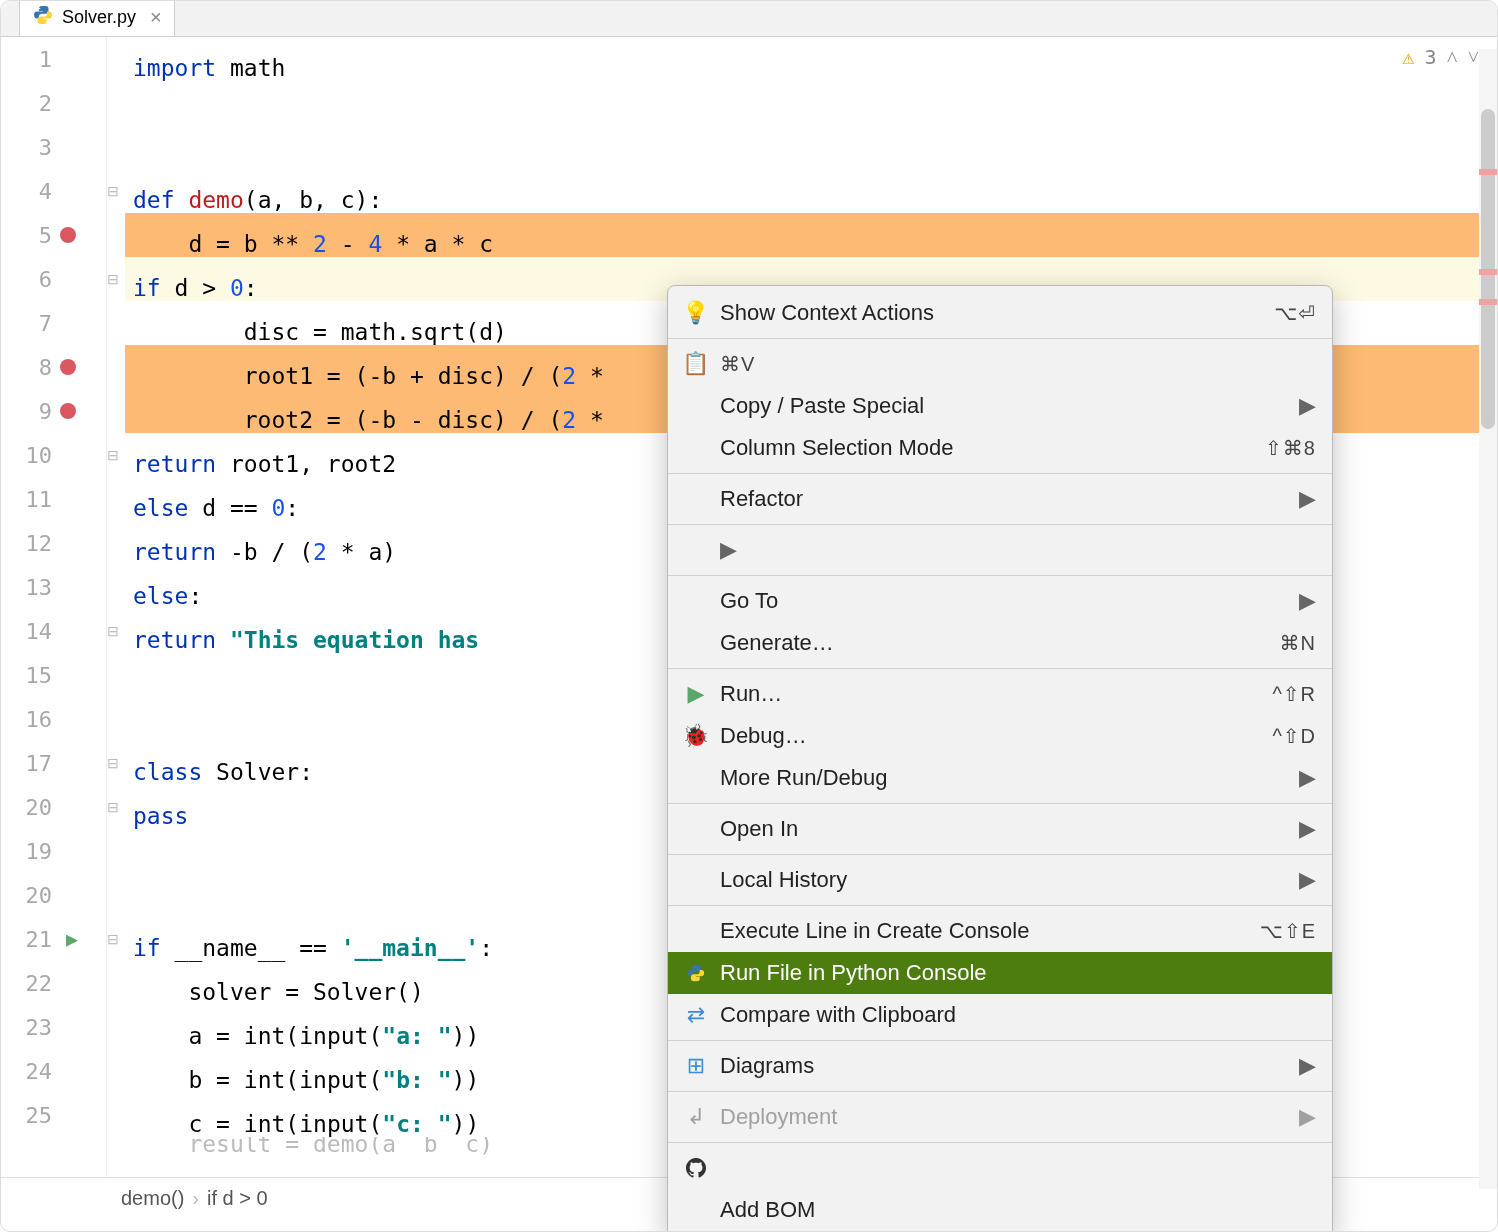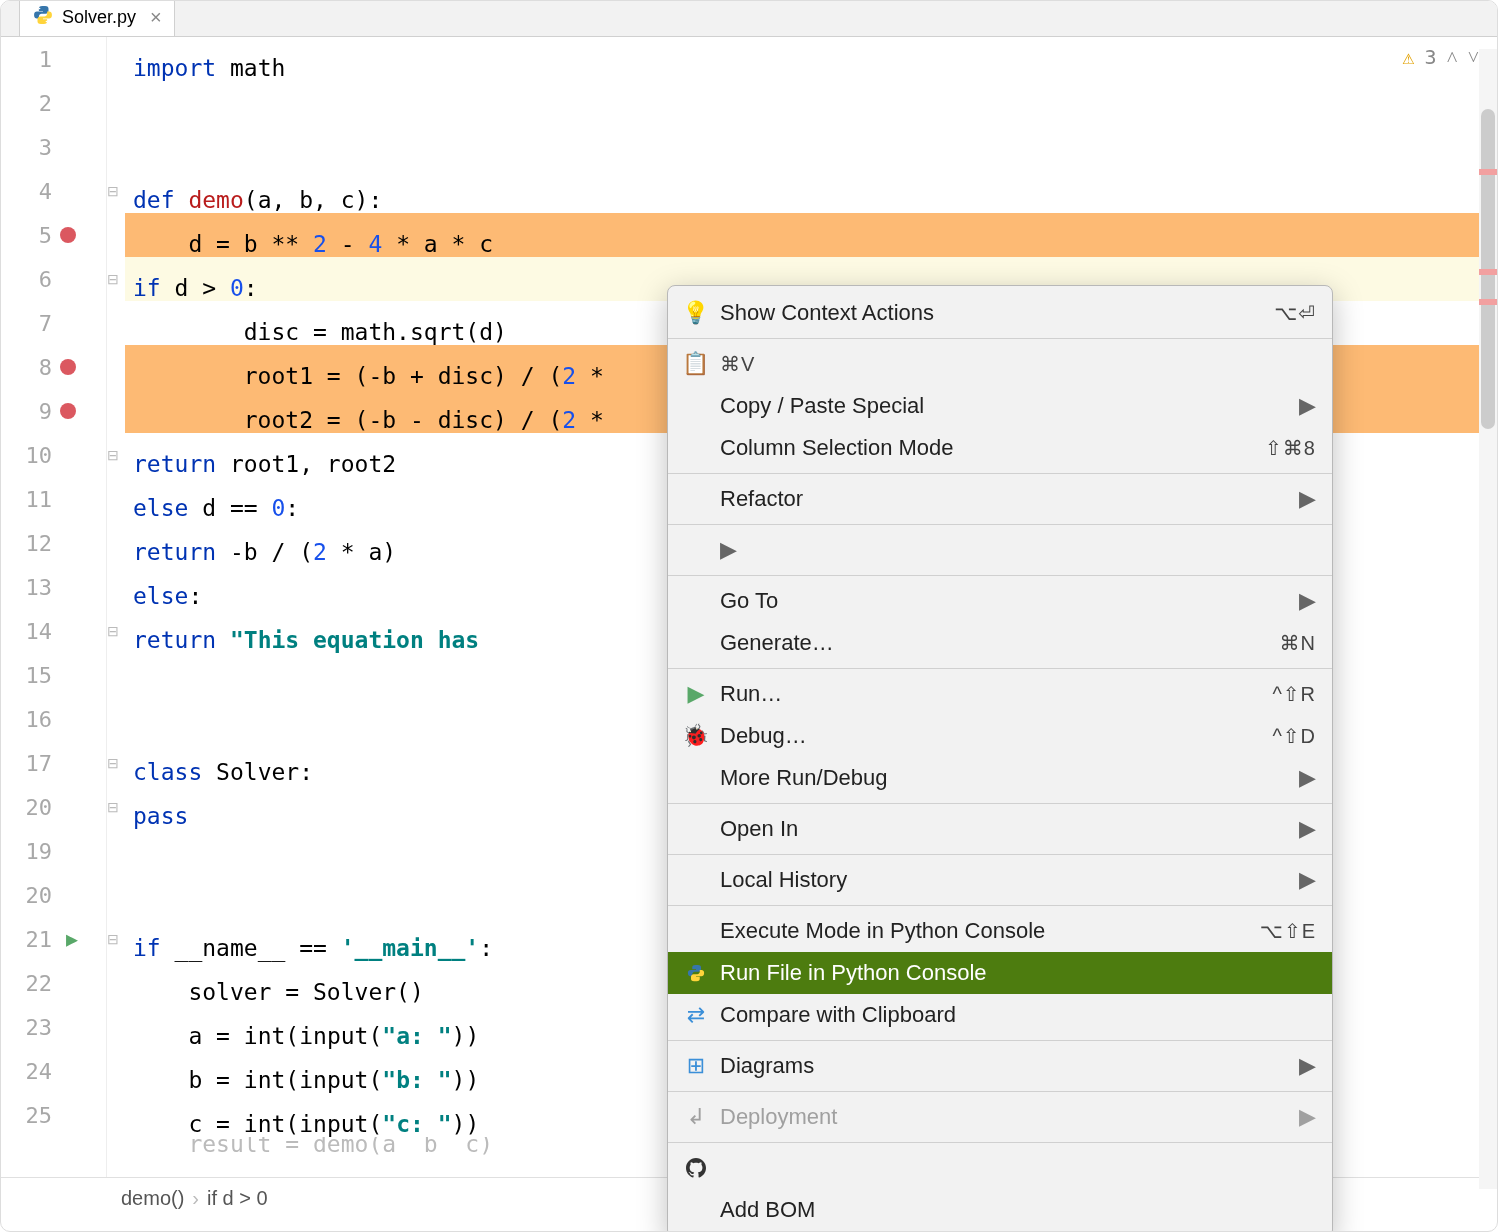--- a/index.html
+++ b/index.html
@@ -217,21 +217,21 @@
     </div>
     <div class="msep"></div>
     <div class="mi">
       <span class="ico"></span>
       <span class="lbl">Local History</span>
       <span class="sub">▶</span>
     </div>
     <div class="msep"></div>
     <div class="mi">
       <span class="ico"></span>
-      <span class="lbl">Execute Mode in Python Console</span>
+      <span class="lbl">Execute Line in Create Console</span>
       <span class="sc">⌥⇧E</span>
     </div>
     <div class="mi sel">
       <span class="ico">
         <svg width="20" height="20" viewBox="0 0 32 32">
           <path fill="#3776ab" d="M15 3c-4 0-5 2-5 4v3h6v1H7c-2 0-4 1-4 5s2 5 4 5h3v-3c0-2 2-4 4-4h6c2 0 4-2 4-4V7c0-2-1-4-5-4h-4z"></path>
           <path fill="#ffd43b" d="M17 29c4 0 5-2 5-4v-3h-6v-1h9c2 0 4-1 4-5s-2-5-4-5h-3v3c0 2-2 4-4 4h-6c-2 0-4 2-4 4v3c0 2 1 4 5 4h4z"></path>
         </svg>
       </span>
       <span class="lbl">Run File in Python Console</span>

